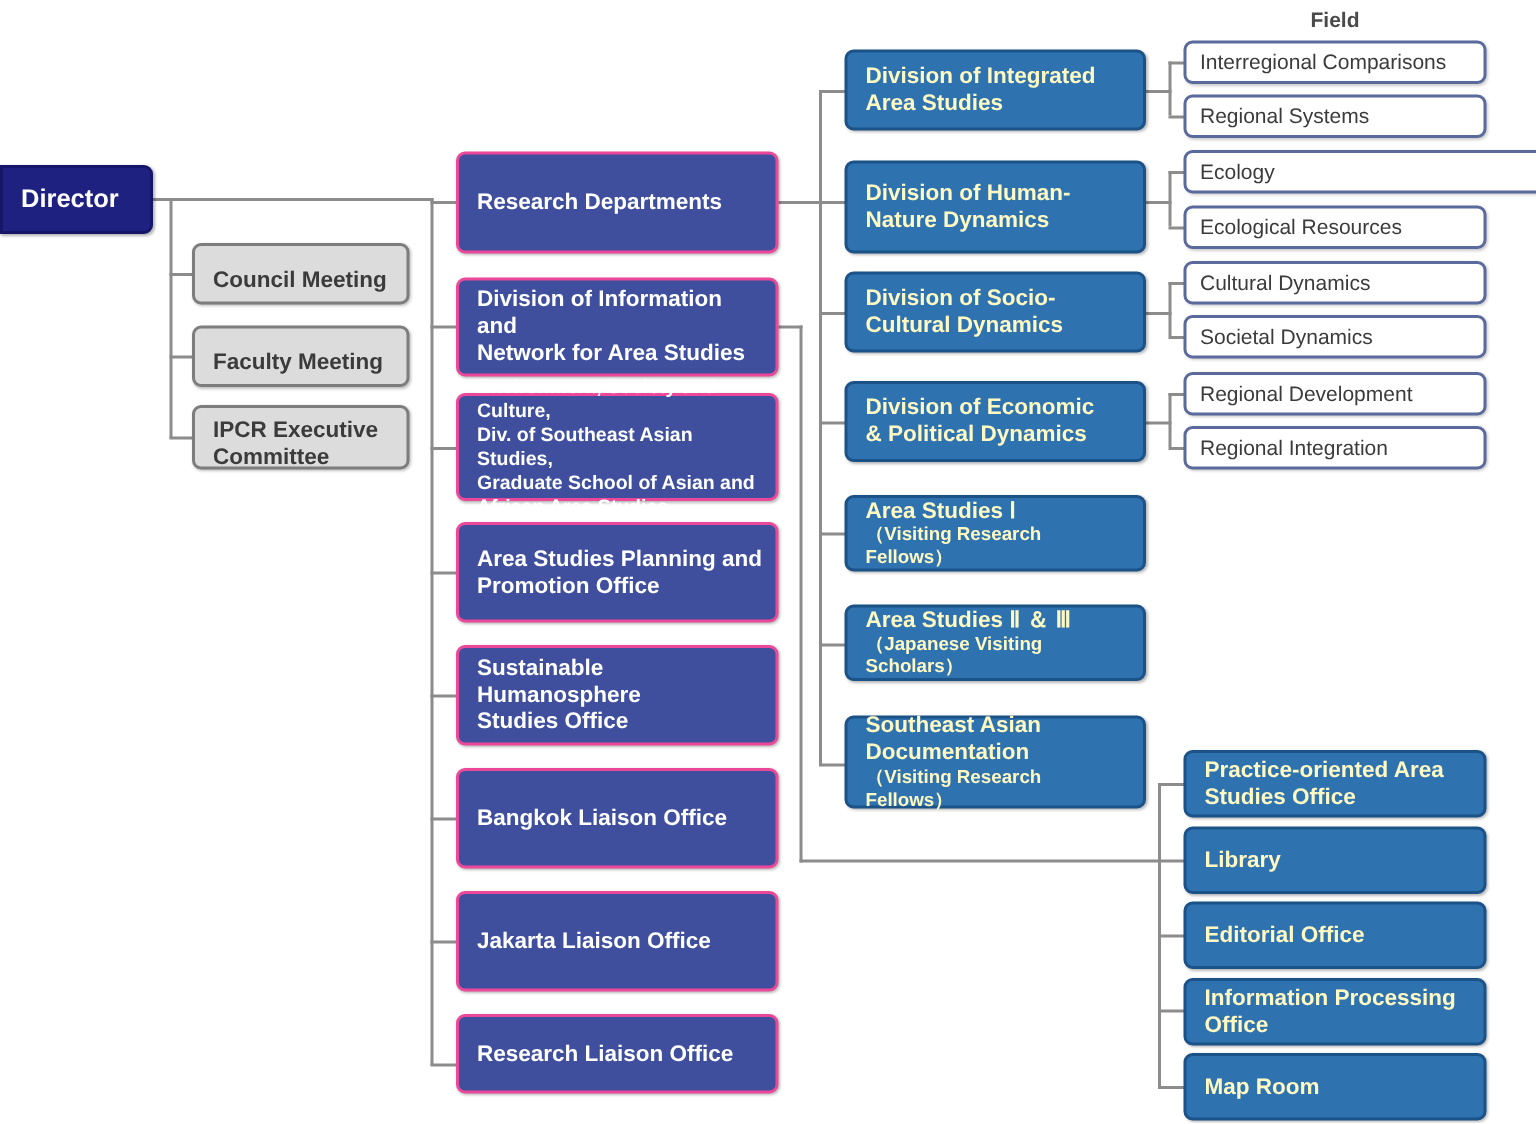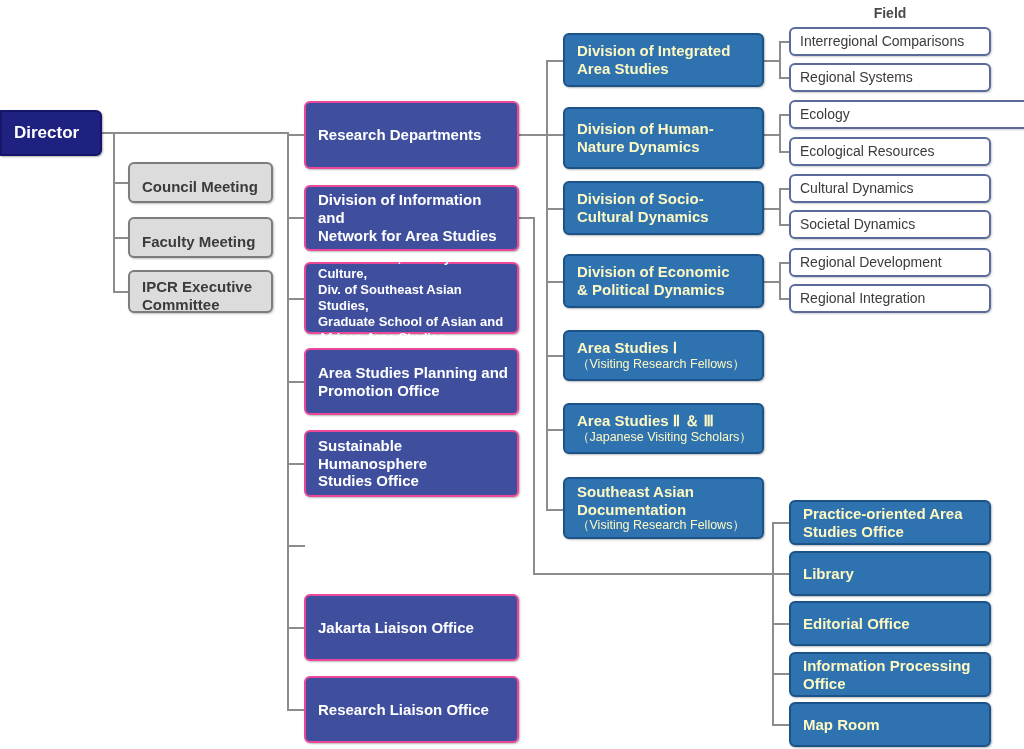--- a/index.html
+++ b/index.html
@@ -90,21 +90,21 @@
     color: #3b3b3b;
     font-weight: normal;
     font-size: 14px;
     padding: 0 6px 0 9px;
     box-shadow: 1px 1px 2px rgba(0,0,0,0.20);
   }
 
   .sub {
     display: block;
     font-size: 12.5px;
-    font-weight: normal;
+    font-weight: bold;
     line-height: 1.2;
   }
 
   .field-header {
     position: absolute;
     color: #4a4a4a;
     font-weight: bold;
     font-size: 14px;
     text-align: center;
   }
@@ -196,24 +196,27 @@
   </div>
   <div class="box indigo small" style="left:304px; top:262px; width:215px; height:72px;">
     <span class="txt">Environment, Society and Culture,<br>Div. of Southeast Asian Studies,<br>Graduate School of Asian and<br>African Area Studies</span>
   </div>
   <div class="box indigo" style="left:304px; top:348px; width:215px; height:67px;">
     <span class="txt">Area Studies Planning and<br>Promotion Office</span>
   </div>
   <div class="box indigo" style="left:304px; top:430px; width:215px; height:67px;">
     <span class="txt">Sustainable Humanosphere<br>Studies Office</span>
   </div>
+  <div class="box indigo" style="left:304px; top:512px; width:215px; height:67px;">
+    <span class="txt">Bangkok Liaison Office</span>
+  </div>
   <div class="box indigo" style="left:304px; top:594px; width:215px; height:67px;">
     <span class="txt">Jakarta Liaison Office</span>
   </div>
-  <div class="box indigo" style="left:304px; top:676px; width:215px; height:67px;">
+  <div class="box indigo" style="left:304px; top:676px; width:215px; height:53px;">
     <span class="txt">Research Liaison Office</span>
   </div>
 
   <div class="box steel" style="left:563px; top:33px; width:201px; height:54px;">
     <span class="txt">Division of Integrated<br>Area Studies</span>
   </div>
   <div class="box steel" style="left:563px; top:107px; width:201px; height:62px;">
     <span class="txt">Division of Human-<br>Nature Dynamics</span>
   </div>
   <div class="box steel" style="left:563px; top:181px; width:201px; height:54px;">

